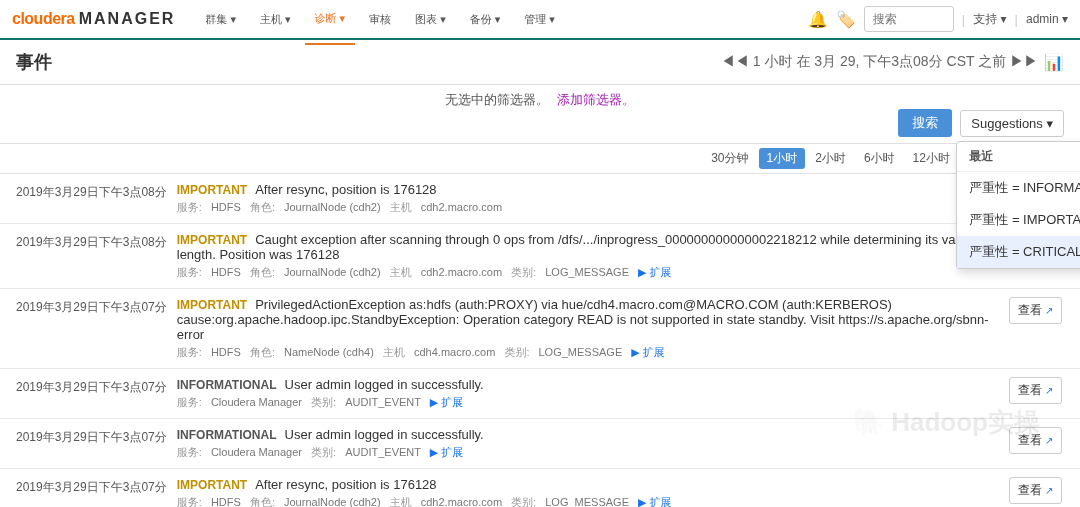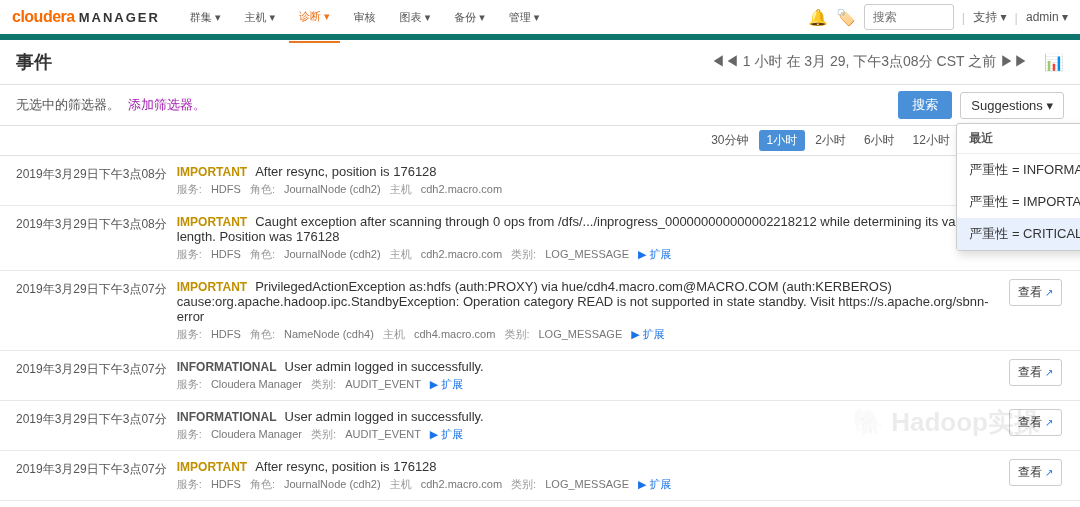--- a/index.html
+++ b/index.html
@@ -1,35 +1,35 @@
 <!DOCTYPE html>
 <html><head>
   <meta charset="utf-8">
   <style>
     * { box-sizing: border-box; margin: 0; padding: 0; }
     body { font-family: Arial, sans-serif; font-size: 13px; background: #f5f5f5; color: #333; }
 
     
     .topnav {
       background: #fff;
-      border-bottom: 6px solid #0f766e;
+      border-bottom: 2px solid #0f766e;
       display: flex;
       align-items: center;
       height: 40px;
       padding: 0 12px;
       gap: 4px;
     }
     .logo-area {
       display: flex;
       align-items: center;
       margin-right: 16px;
       gap: 4px;
     }
     .logo-cloudera { color: #f96a00; font-weight: bold; font-size: 16px; letter-spacing: -0.5px; }
-    .logo-manager { color: #333; font-size: 13px; font-weight: bold; letter-spacing: 2px; text-transform: uppercase; }
+    .logo-manager { color: #333; font-size: 16px; font-weight: bold; letter-spacing: 2px; text-transform: uppercase; }
     .nav-item {
       padding: 0 10px;
       height: 52px;
       line-height: 40px;
       cursor: pointer;
       color: #555;
       font-size: 11px;
       display: flex;
       align-items: center;
       gap: 3px;
@@ -57,21 +57,21 @@
     
     .page-header {
       background: #fff;
       border-bottom: 1px solid #e0e0e0;
       padding: 10px 16px;
       display: flex;
       align-items: center;
       justify-content: space-between;
     }
     .page-title { font-size: 18px; font-weight: bold; color: #333; }
-    .time-nav { display: flex; align-items: center; gap: 16px; font-size: 12px; color: #555; }
+    .time-nav { display: flex; align-items: center; gap: 6px; font-size: 12px; color: #555; }
     .time-nav-btn { cursor: pointer; color: #666; font-size: 14px; }
     .time-chart-icon { cursor: pointer; color: #555; font-size: 16px; }
 
     
     .filter-bar {
       background: #fff;
       border-bottom: 1px solid #e0e0e0;
       padding: 6px 16px;
       display: flex;
       align-items: center;
@@ -248,21 +248,21 @@
 </div>
 
 <div class="page-header">
   <h1 class="page-title">事件</h1>
   <div class="time-nav">
     <span class="time-nav-btn">◀◀ 1 小时 在 3月 29, 下午3点08分 CST 之前 ▶▶</span>
     <span class="time-chart-icon">📊</span>
   </div>
 </div>
 
-<div style="background:#fff; border-bottom:1px solid #e0e0e0; padding:6px 16px; display:flex; align-items:center;">
+<div style="background:#fff; border-bottom:1px solid #e0e0e0; padding:6px 16px; display:flex; align-items:center;flex-direction:column;">
   <div class="filter-bar" style="padding:0; border:none; background:none;">
     <span class="filter-text">无选中的筛选器。</span>
     <span class="filter-link">添加筛选器。</span>
   </div>
   <div class="search-filter-area">
     <button class="search-btn">搜索</button>
     <button class="suggestions-btn">Suggestions ▾</button>
 
     <div class="dropdown-menu">
       <div class="dropdown-header">最近</div>

